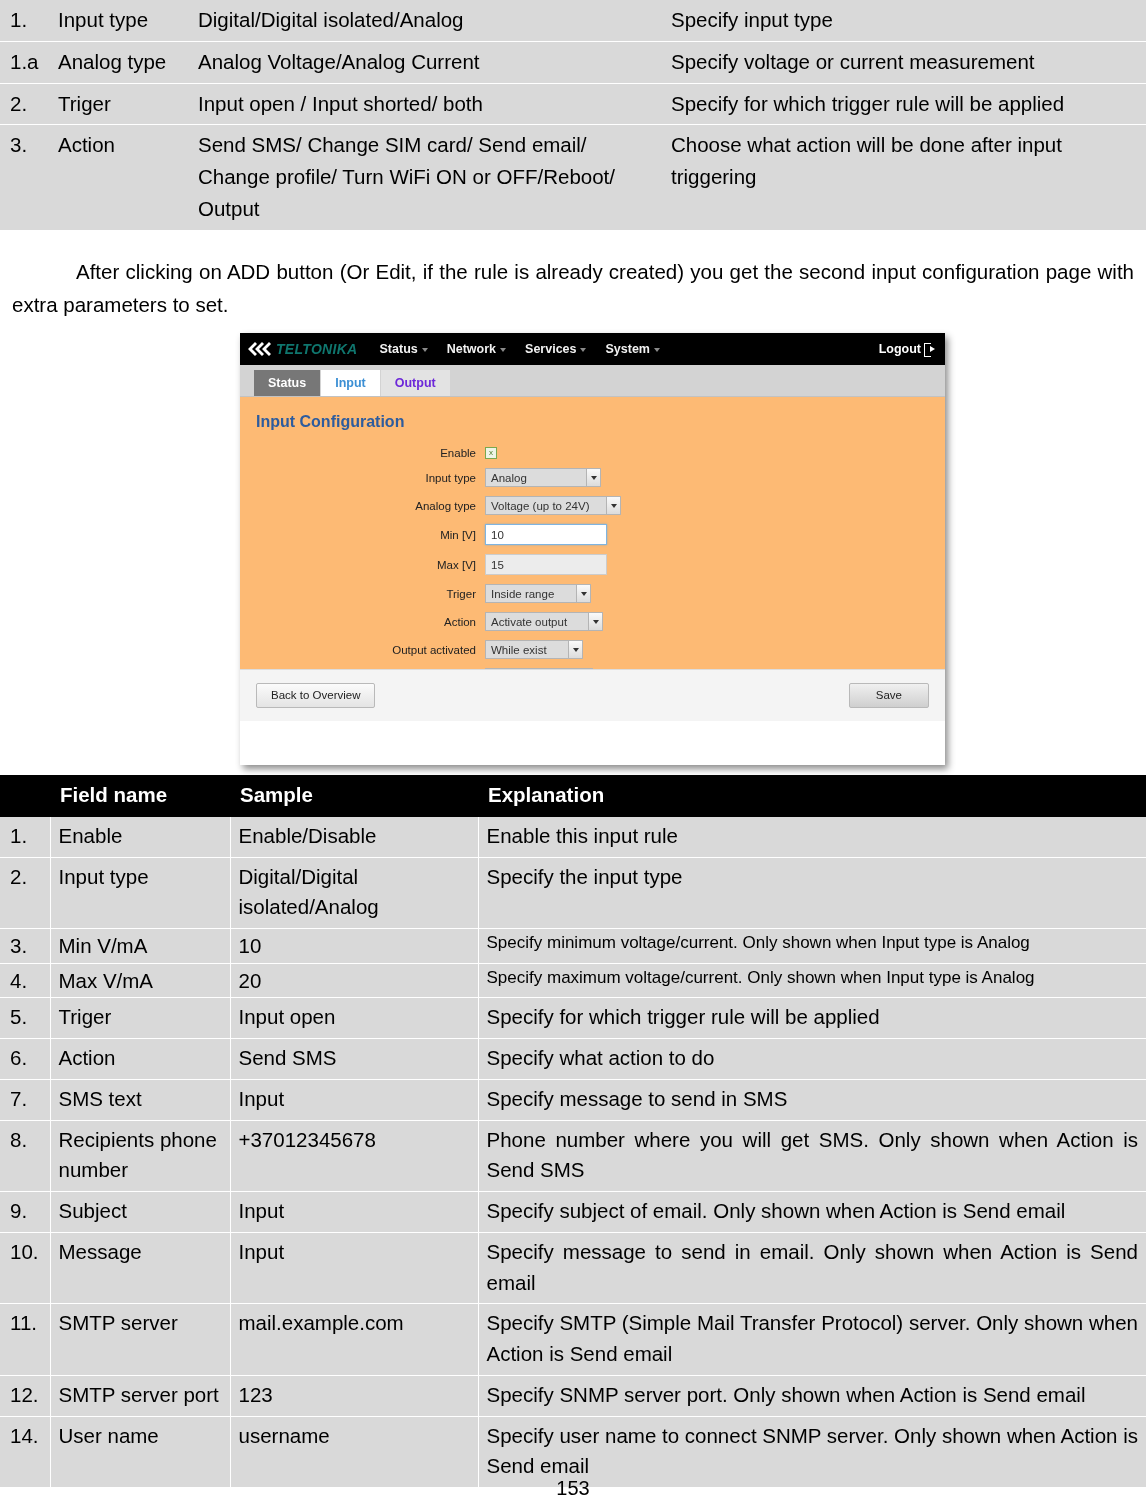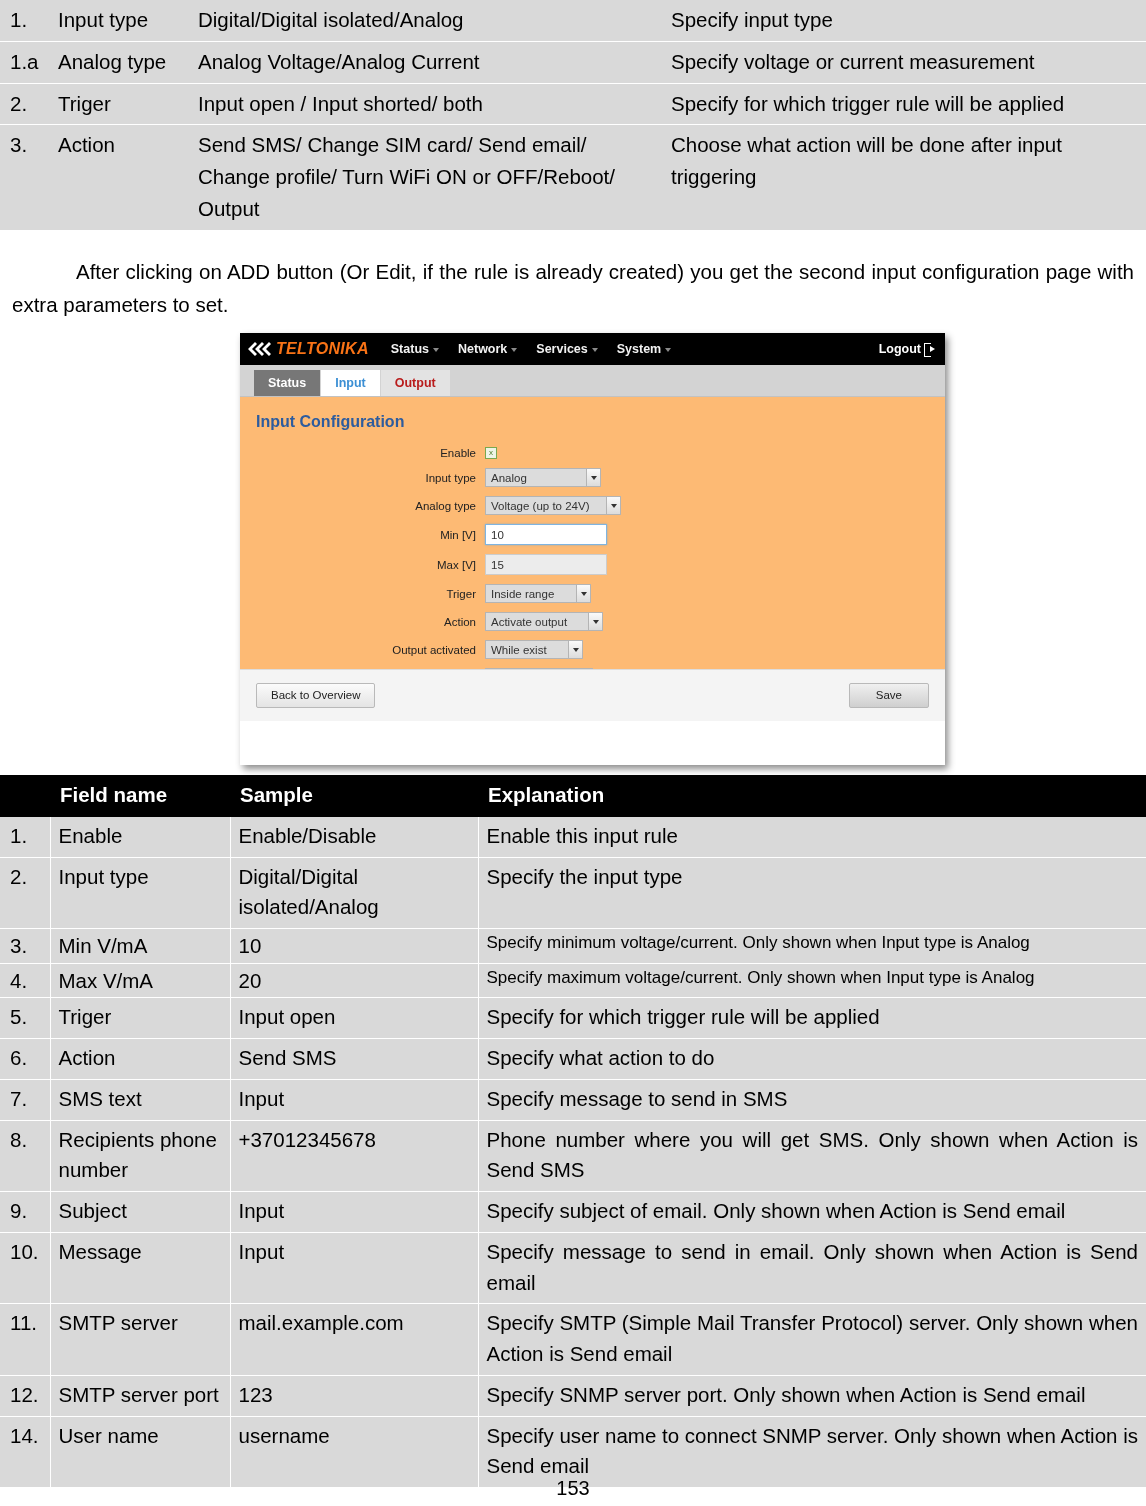--- a/index.html
+++ b/index.html
@@ -48,38 +48,38 @@
     font-family:"Liberation Sans", sans-serif;
   }
   
   .nav {
     height:32px; background:#000000; display:flex; align-items:center;
     padding:0 10px 0 8px; color:#ffffff;
   }
   .logo { display:flex; align-items:center; margin-right:22px; }
   .logo svg { display:block; }
   .logo-text {
-    font-size:16px; font-weight:bold; font-style:italic; letter-spacing:.3px;
-    color:#f97316; margin-left:-2px;
+    font-size:14px; font-weight:bold; font-style:italic; letter-spacing:.3px;
+    color:#0f766e; margin-left:-2px;
   }
   .nav-items { display:flex; align-items:center; gap:19px; }
   .nav-item { font-size:12.5px; font-weight:bold; color:#f2f2f2; white-space:nowrap; }
   .caret { display:inline-block; margin-left:4px; border-left:3px solid transparent; border-right:3px solid transparent; border-top:4px solid #8a8a8a; vertical-align:middle; }
   .nav-right { margin-left:auto; display:flex; align-items:center; gap:3px; }
   .logout-text { font-size:12.5px; font-weight:bold; color:#ffffff; }
   .logout-ic { width:11px; height:12px; position:relative; }
   .logout-ic:before { content:""; position:absolute; left:0; top:0; width:6px; height:12px; border:1.4px solid #ffffff; border-right:none; }
   .logout-ic:after { content:""; position:absolute; right:0; top:3px; width:0; height:0; border-top:3px solid transparent; border-bottom:3px solid transparent; border-left:5px solid #ffffff; }
 
   
   .tabs { height:32px; background:#d3d3d3; display:flex; align-items:flex-end; padding-left:14px; border-bottom:1px solid #c2c2c2; }
   .tab { font-size:12.5px; font-weight:bold; padding:7px 14px 7px 14px; line-height:1; margin-right:1px; }
   .tab.dark { background:#777777; color:#ffffff; }
   .tab.active { background:#ffffff; color:#3b8fd4; }
-  .tab.light { background:#e3e3e3; color:#b91c1c; }
+  .tab.light { background:#e3e3e3; color:#6d28d9; }
 
   
   .panel-body { background:#fdba74; padding:14px 0 0 0; height:324px; position:relative; }
   .panel-title { font-size:16px; font-weight:bold; color:#2d5c9e; margin:2px 0 16px 16px; }
 
   .form-row { display:flex; align-items:center; margin-bottom:9px; }
   .form-label { width:245px; text-align:right; padding-right:9px; font-size:11.5px; color:#222222; }
   .ctl { display:flex; align-items:center; }
 
   .chk {

